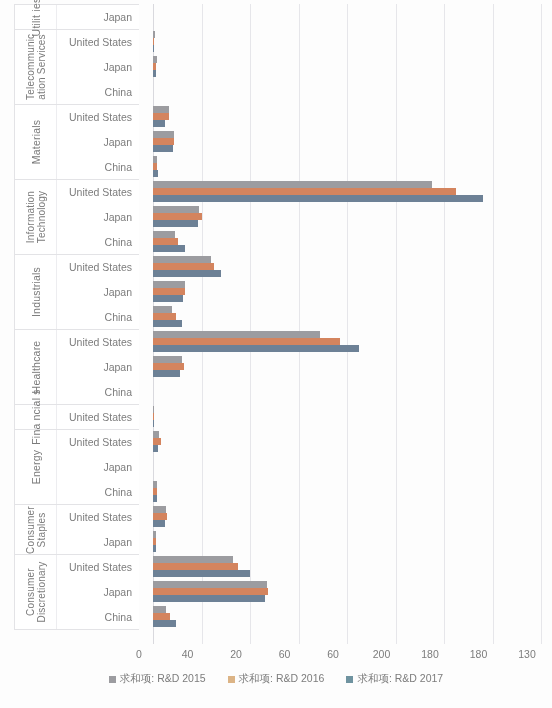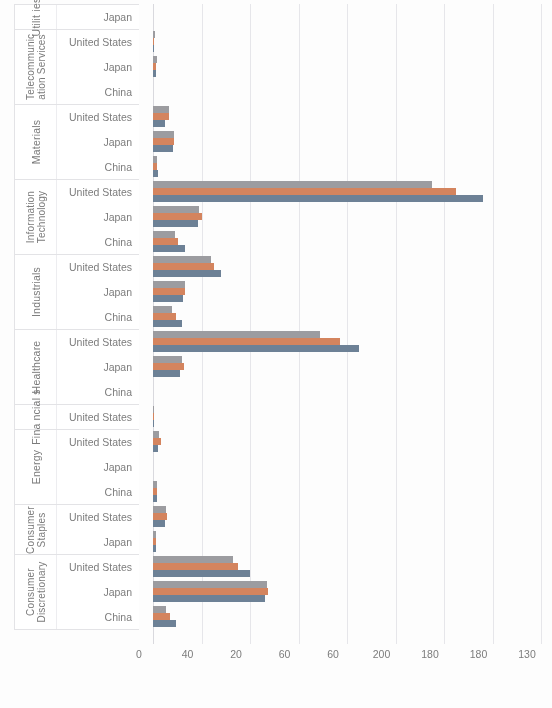--- a/index.html
+++ b/index.html
@@ -379,14 +379,28 @@
       <div class="tick-label" style="left: 48.5px;">40</div>
       <div class="tick-label" style="left: 97px;">20</div>
       <div class="tick-label" style="left: 145.5px;">60</div>
       <div class="tick-label" style="left: 194px;">60</div>
       <div class="tick-label" style="left: 242.5px;">200</div>
       <div class="tick-label" style="left: 291px;">180</div>
       <div class="tick-label" style="left: 339.5px;">180</div>
       <div class="tick-label" style="left: 388px;">130</div>
     </div>
 
+  <div class="legend" id="legend">
+      <div class="legend-item">
+        <span class="legend-swatch sw2015"></span>
+        <span>求和项: R&amp;D 2015</span>
+      </div>
+      <div class="legend-item">
+        <span class="legend-swatch sw2016"></span>
+        <span>求和项: R&amp;D 2016</span>
+      </div>
+      <div class="legend-item">
+        <span class="legend-swatch sw2017"></span>
+        <span>求和项: R&amp;D 2017</span>
+      </div>
+    </div>
 
 </div>
 
 </body></html>

